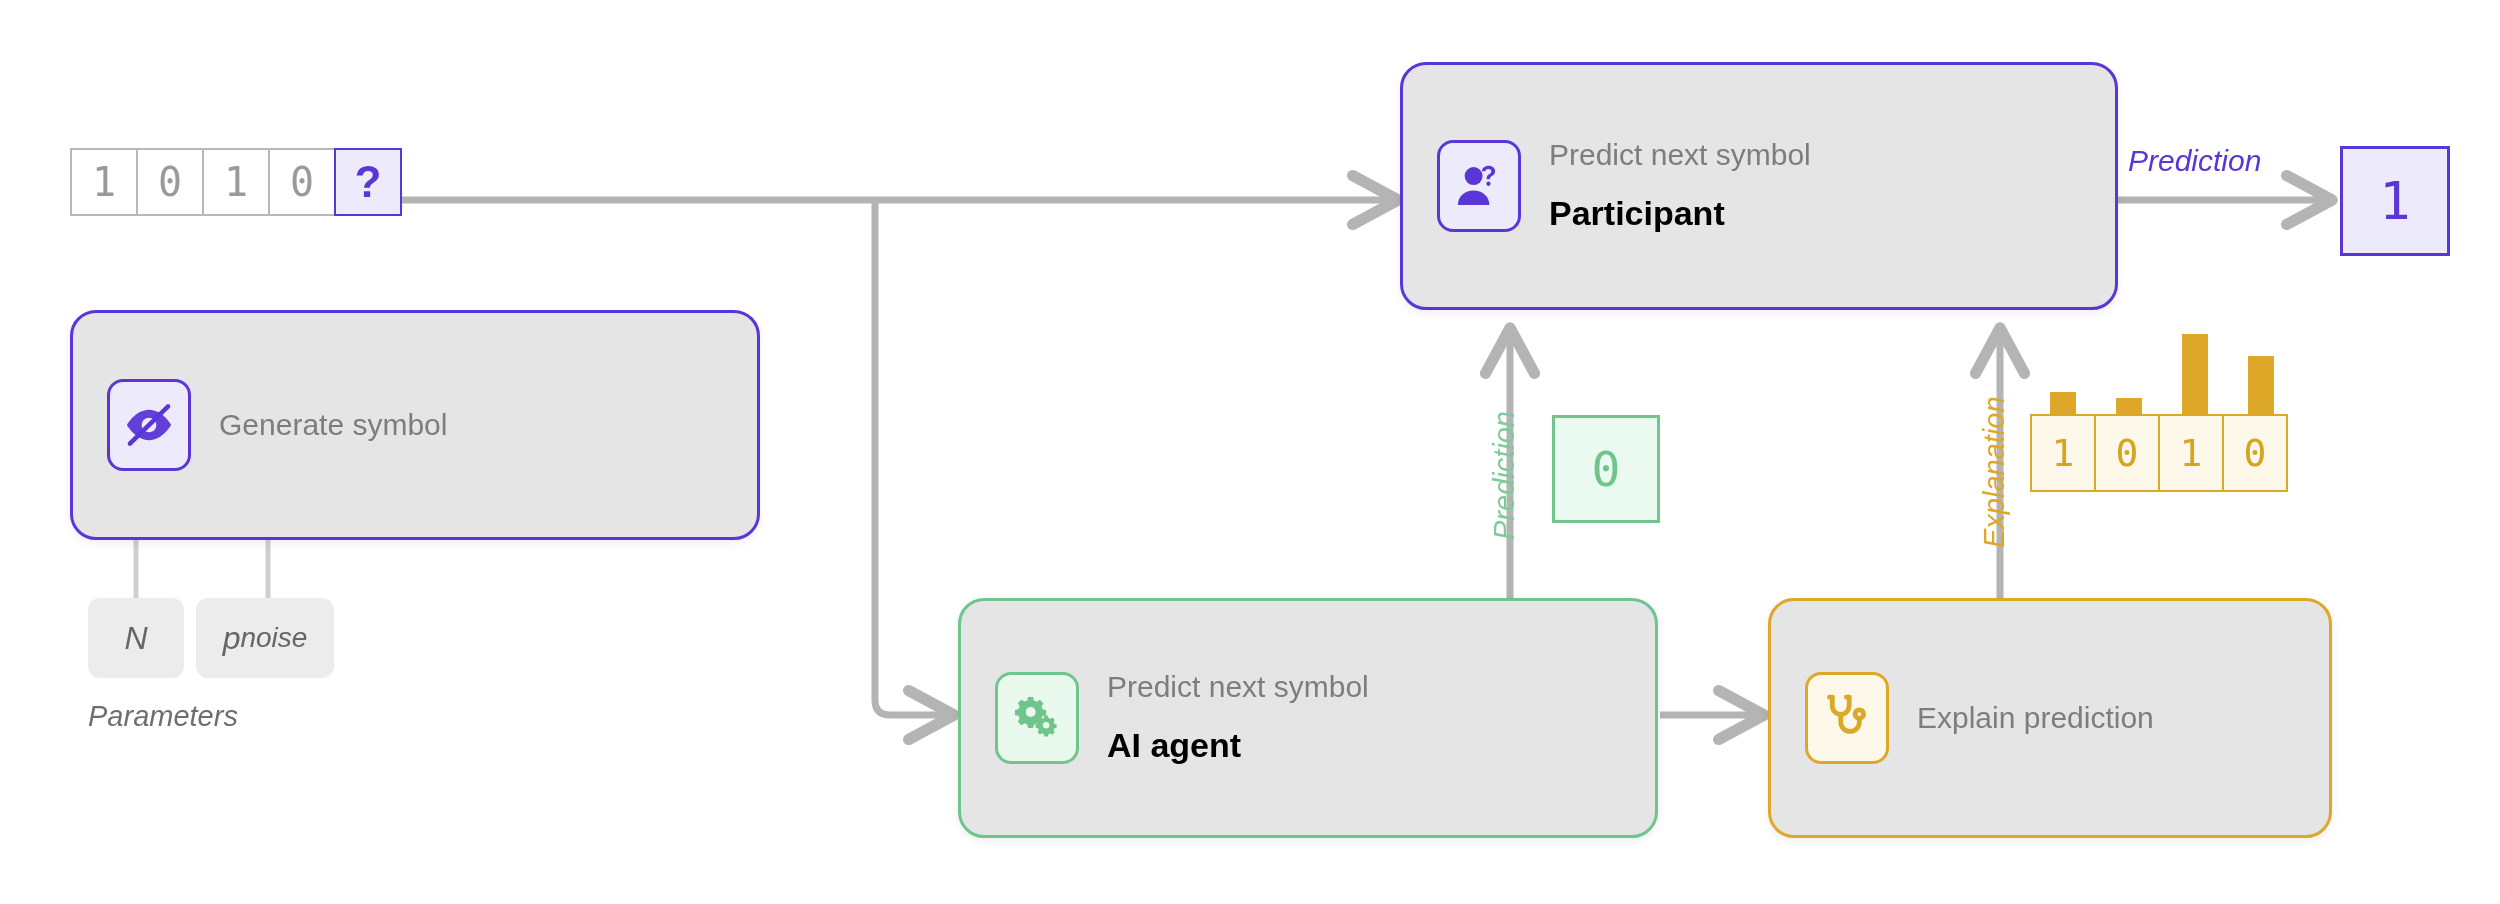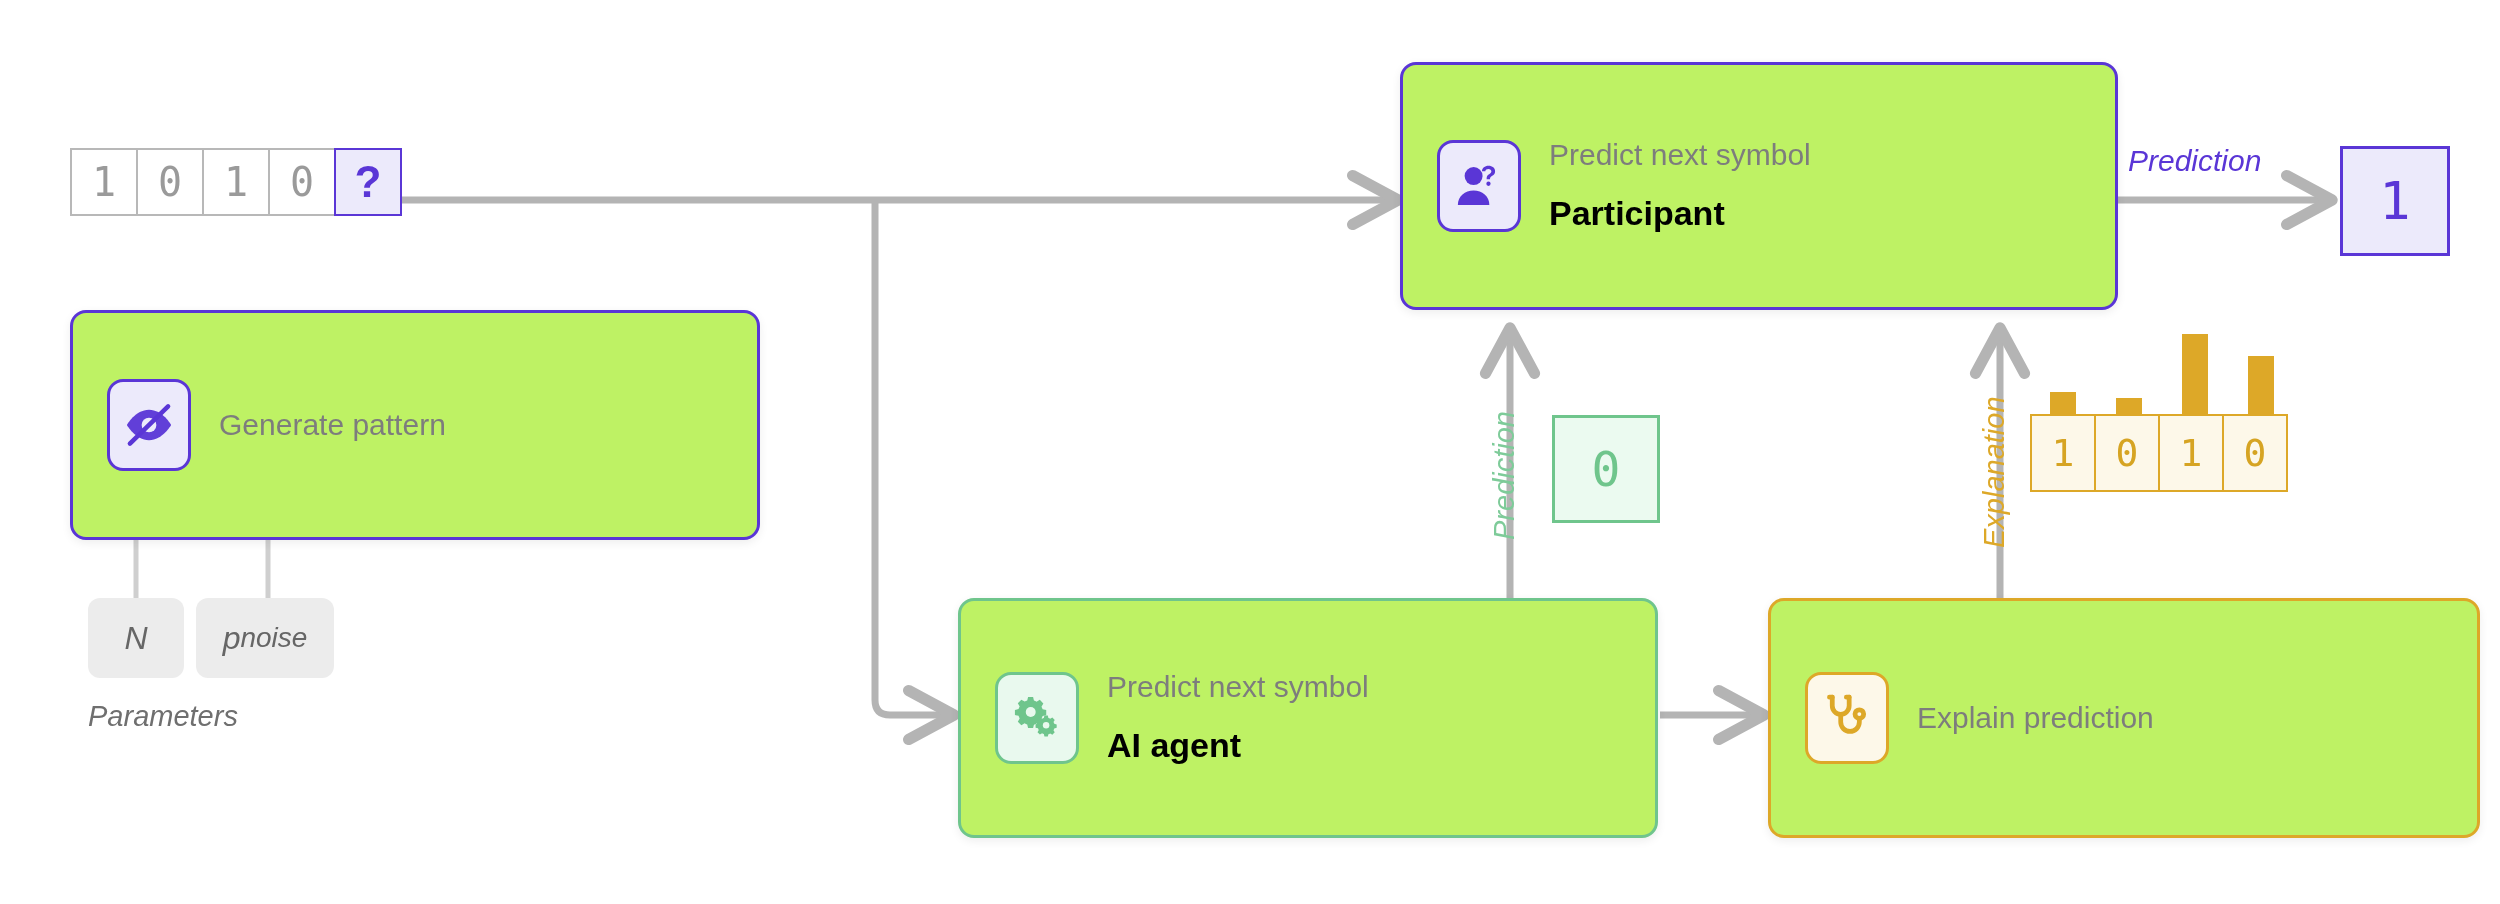--- a/index.html
+++ b/index.html
@@ -28,21 +28,21 @@
   .cell:first-child{margin-left:0;}
   .cell.q{
     border-color:#5a36d6;background:#eceafb;color:#5a36d6;
     font-family:"Liberation Sans",sans-serif;font-weight:bold;font-size:44px;
     z-index:3;
   }
 
   
   .card{
     position:absolute;box-sizing:border-box;
-    background:#bef264;border-radius:16px;
+    background:#e5e5e5;border-radius:26px;
     border:3px solid #5a36d6;
     box-shadow:0 3px 10px rgba(0,0,0,.07);
     display:flex;align-items:center;
   }
   .card.green{border-color:#6fc58c;}
   .card.amber{border-color:#dda828;}
 
   .cardicon{
     box-sizing:border-box;
     width:84px;height:92px;border-radius:16px;
@@ -144,21 +144,21 @@
 
   <div class="card" style="left:70px;top:310px;width:690px;height:230px;">
     <div class="cardicon">
       <svg width="52" height="52" viewBox="0 0 24 24" fill="none" stroke="#5a36d6" stroke-width="2.1" stroke-linecap="round" stroke-linejoin="round">
         <path d="M1.8 12s3.9-7 10.2-7 10.2 7 10.2 7-3.9 7-10.2 7S1.8 12 1.8 12z" fill="#5a36d6" stroke="none" opacity="0.95"></path>
         <circle cx="12" cy="12" r="3.4" fill="#eceafb" stroke="none"></circle>
         <line x1="3.2" y1="20.6" x2="20.8" y2="3.4"></line>
       </svg>
     </div>
     <div class="cardtext">
-      <div class="cardsub">Generate pattern</div>
+      <div class="cardsub">Generate symbol</div>
     </div>
   </div>
 
   <div class="param" style="left:88px;top:598px;width:96px;height:80px;">
     <span>N</span>
   </div>
   <div class="param" style="left:196px;top:598px;width:138px;height:80px;">
     <span>p</span>
       <span class="sub">noise</span>
   </div>
@@ -187,21 +187,21 @@
         <path d="M9.3 2.2l.45 1.95c.5.13.97.33 1.4.6l1.75-1.0 1.9 1.9-1.0 1.75c.27.43.47.9.6 1.4l1.95.45v2.7l-1.95.45c-.13.5-.33.97-.6 1.4l1.0 1.75-1.9 1.9-1.75-1.0c-.43.27-.9.47-1.4.6L9.3 18.9H6.6l-.45-1.95c-.5-.13-.97-.33-1.4-.6l-1.75 1.0-1.9-1.9 1.0-1.75c-.27-.43-.47-.9-.6-1.4L-.45 11.85V9.15L1.5 8.7c.13-.5.33-.97.6-1.4l-1.0-1.75 1.9-1.9 1.75 1.0c.43-.27.9-.47 1.4-.6L6.6 2.2z" transform="translate(11.6,9.6) scale(0.58)"></path>
         <circle cx="16.2" cy="15.4" r="1.5" fill="#e9f9ee"></circle>
       </svg>
     </div>
     <div class="cardtext">
       <div class="cardsub">Predict next symbol</div>
       <div class="cardtitle">AI agent</div>
     </div>
   </div>
 
-  <div class="card amber" style="left:1768px;top:598px;width:712px;height:240px;">
+  <div class="card amber" style="left:1768px;top:598px;width:564px;height:240px;">
     <div class="cardicon amber">
       <svg width="52" height="52" viewBox="0 0 24 24" fill="none" stroke="#dda828" stroke-width="2.2" stroke-linecap="round" stroke-linejoin="round">
         <path d="M5.2 2.4v4.0a3.9 3.9 0 0 0 7.8 0v-4.0"></path>
         <path d="M5.2 2.4h-1.3M13.0 2.4h-1.3"></path>
         <path d="M9.1 10.3v3.6a4.3 4.3 0 0 0 8.6 0v-1.0"></path>
         <circle cx="17.7" cy="10.2" r="2.0"></circle>
       </svg>
     </div>
     <div class="cardtext">
       <div class="cardsub">Explain prediction</div>

